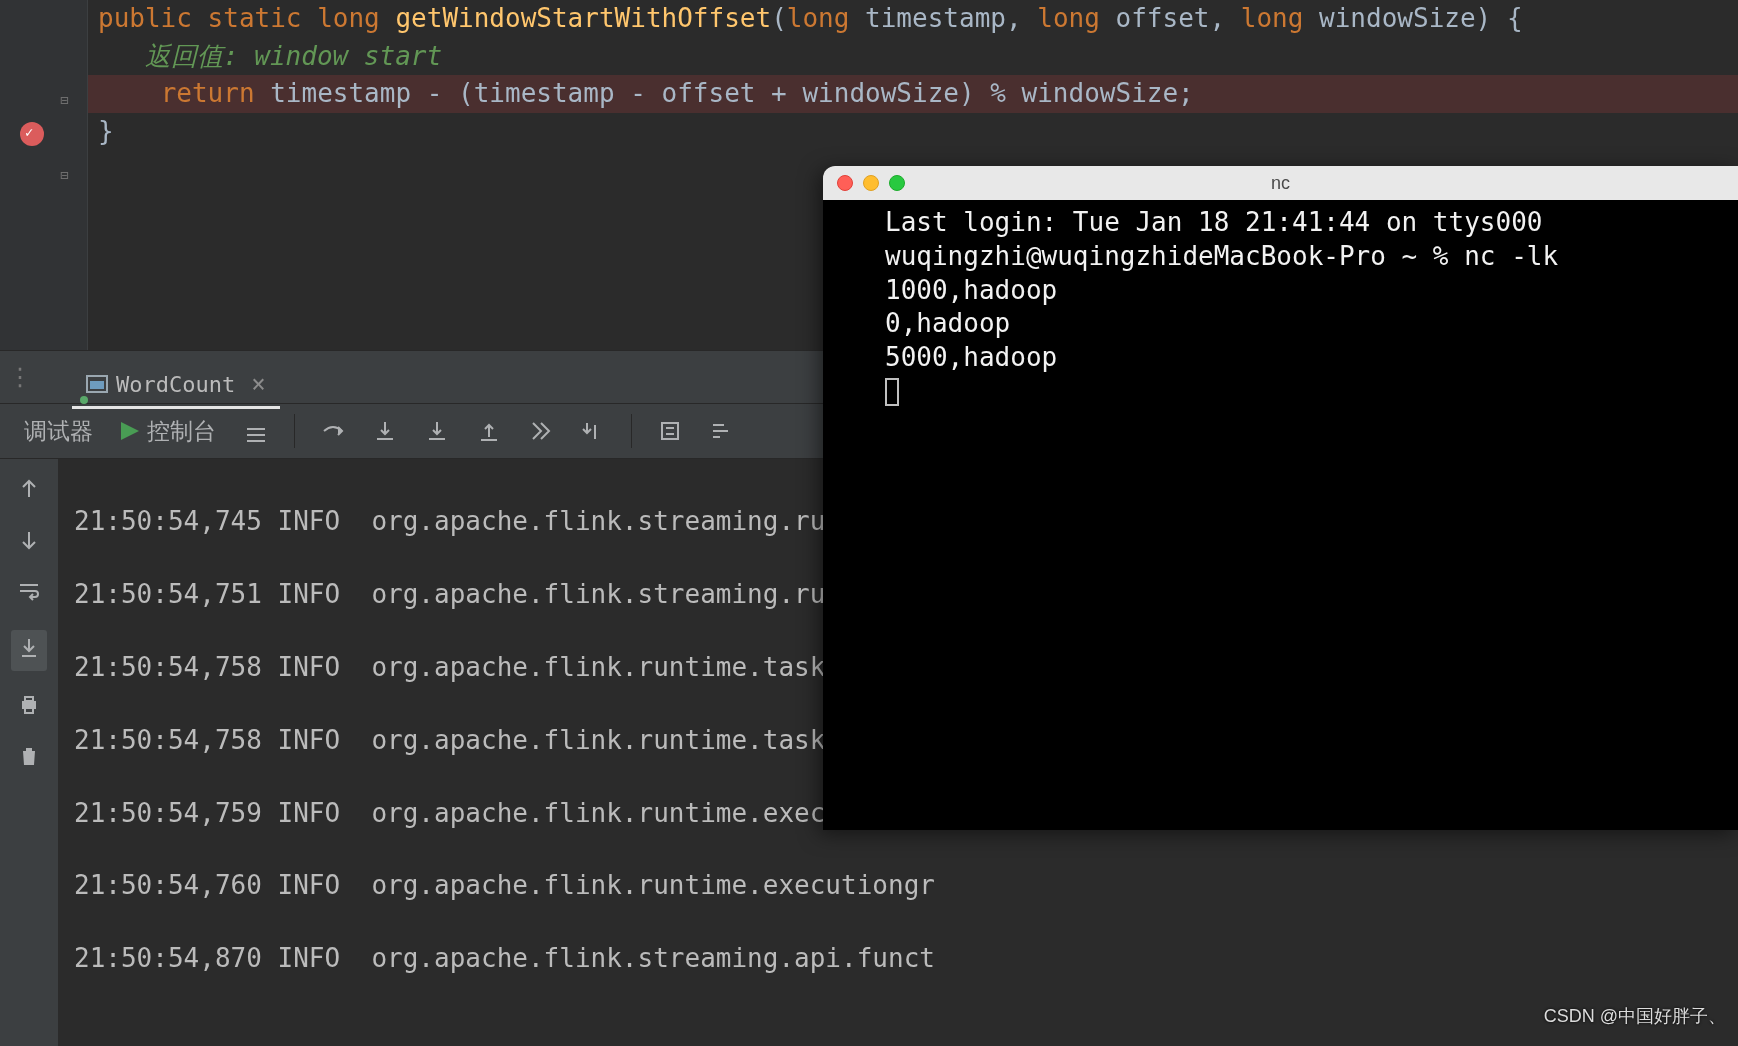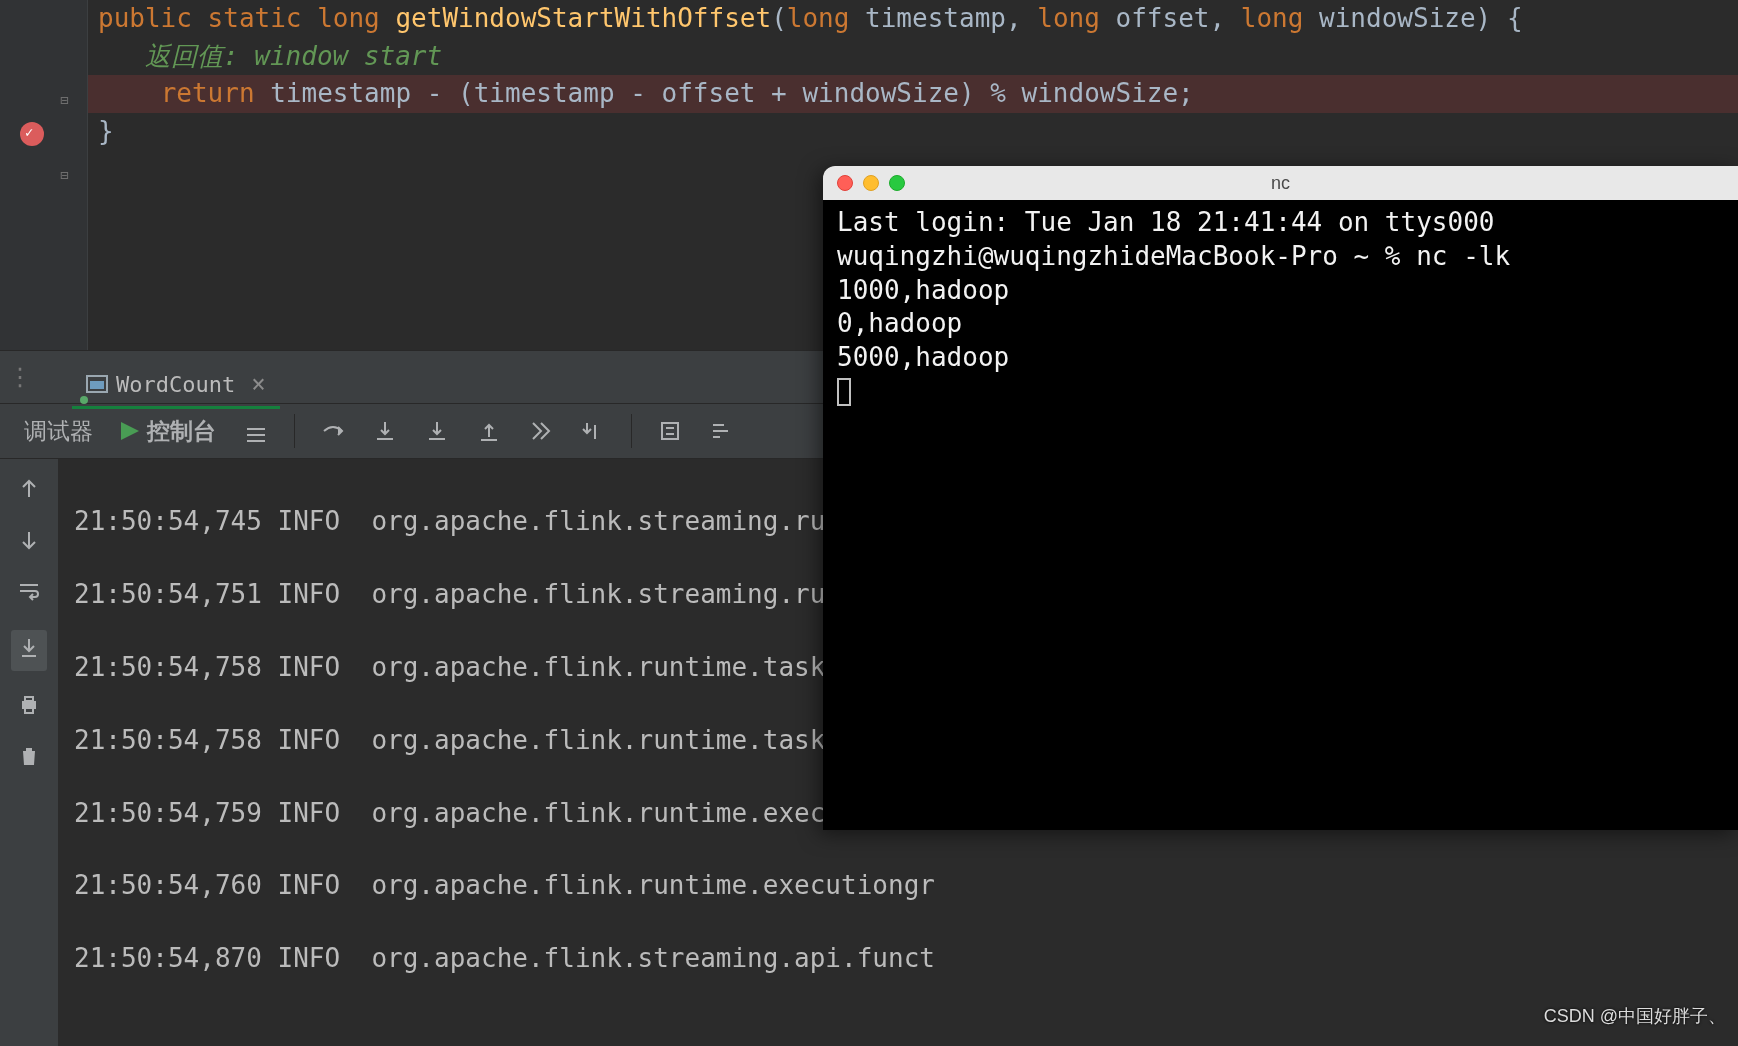--- a/index.html
+++ b/index.html
@@ -84,21 +84,21 @@
       align-items: center;
       padding-left: 8px;
       font-size: 22px;
       color: #bbbbbb;
     }
     .tab-active {
       display: flex;
       align-items: center;
       gap: 8px;
       padding: 8px 14px;
-      border-bottom: 3px solid #15803d;
+      border-bottom: 3px solid #e5e5e5;
       position: relative;
       margin-left: 32px;
       margin-top: 17px;
     }
     .tab-icon {
       width: 22px;
       height: 18px;
       border: 2px solid #9aa7b0;
       position: relative;
     }
@@ -203,20 +203,21 @@
       font-size: 18px;
       font-family: -apple-system, sans-serif;
     }
     .terminal-body {
       padding: 6px 14px;
       color: #f2f2f2;
       font-size: 26px;
       line-height: 1.3;
       white-space: pre;
       font-family: 'Menlo', monospace;
+      margin-left: 48px;
     }
     .cursor-block {
       display: inline-block;
       width: 14px;
       height: 28px;
       border: 2px solid #c0c0c0;
       vertical-align: text-bottom;
     }
     
     .watermark {
@@ -254,21 +255,21 @@
       <span class="tab-icon"></span>
       <span class="tab-dot"></span>
       <span>WordCount</span>
       <span class="tab-close">×</span>
     </div>
   </div>
 
   <div class="toolbar">
     <div class="toolbar-section">
       <span class="toolbar-btn">调试器</span>
-      <span class="toolbar-btn" style="display:flex;gap:8px;align-items:center;font-weight:bold;">
+      <span class="toolbar-btn" style="display:flex;gap:8px;align-items:center;">
           <span class="play-icon"></span>
           <span>控制台</span>
         </span>
       <span class="toolbar-btn">
           <svg viewBox="0 0 24 24" fill="none" stroke="currentColor" stroke-width="2">
             <line x1="3" y1="6" x2="21" y2="6"></line>
             <line x1="3" y1="12" x2="21" y2="12"></line>
             <line x1="3" y1="18" x2="21" y2="18"></line>
           </svg>
         </span>

